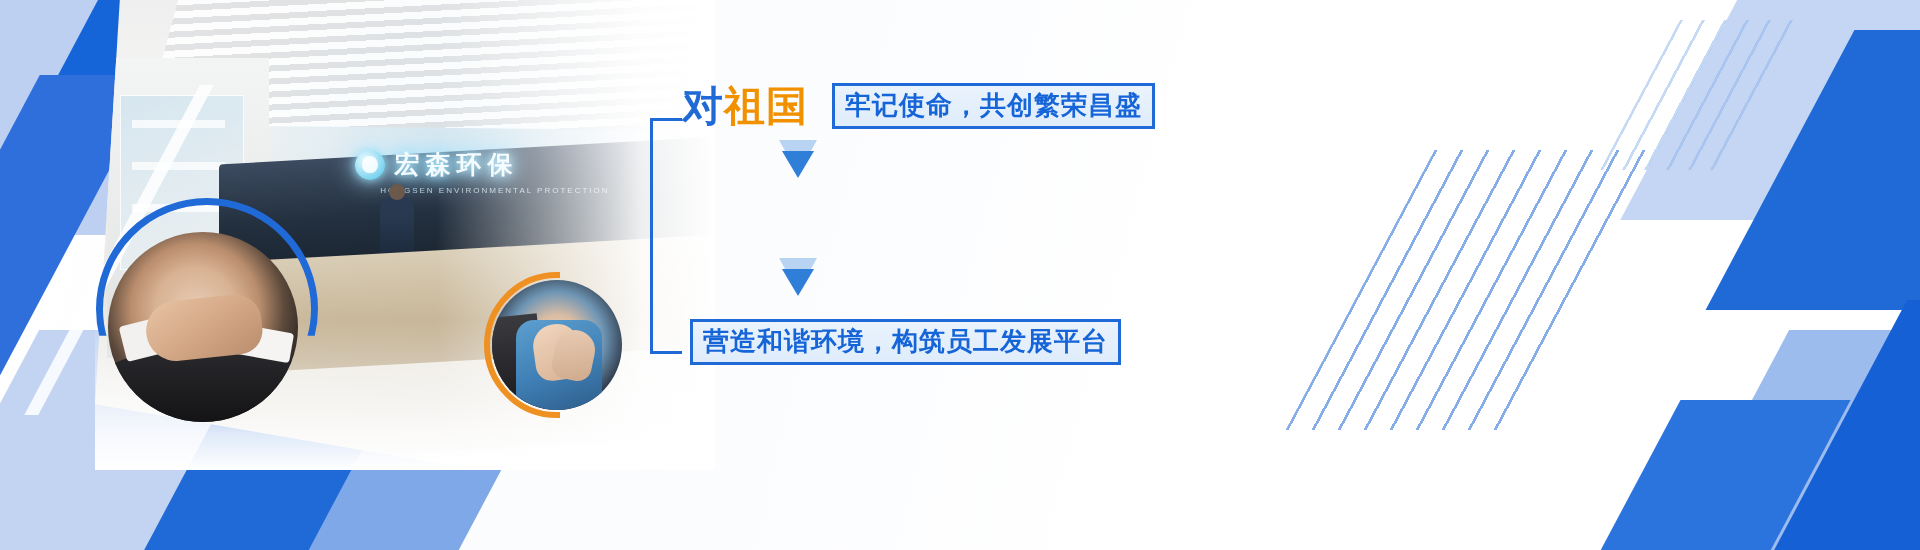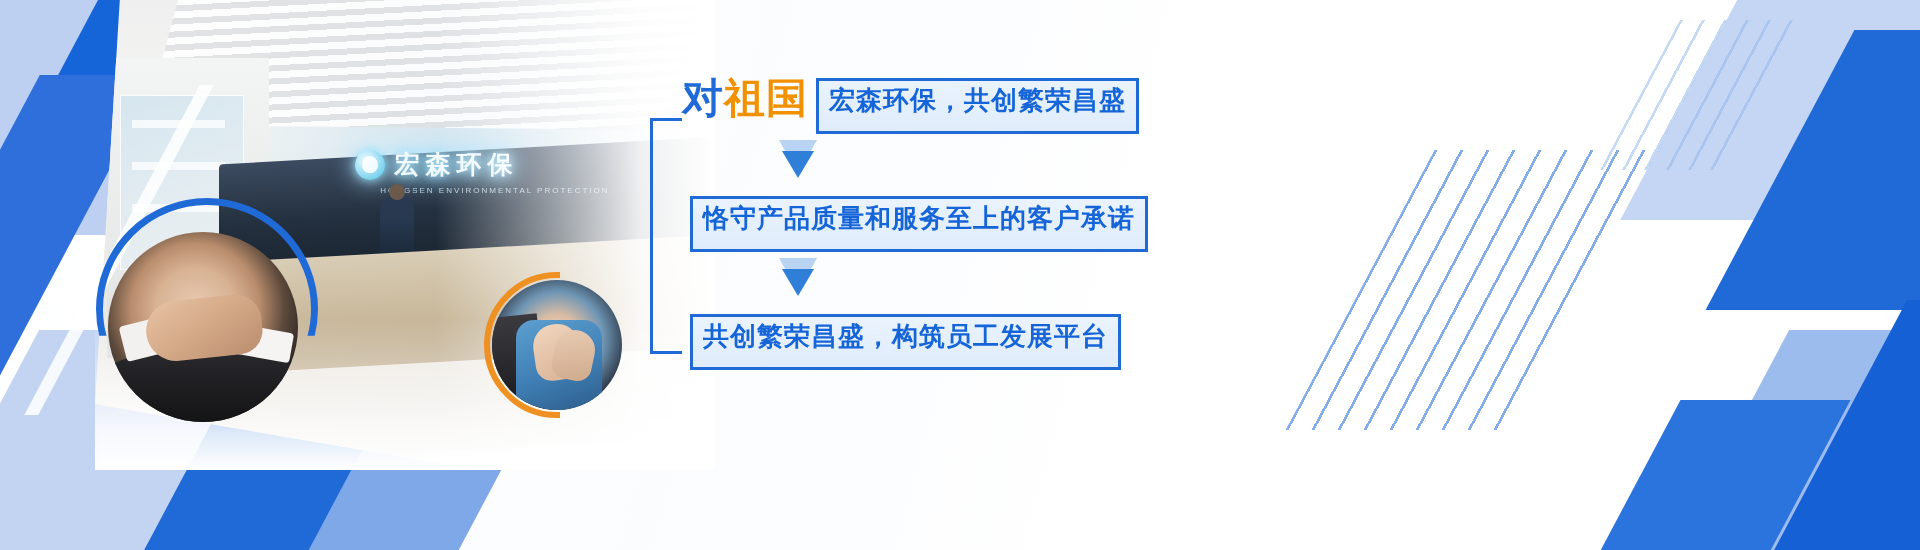--- a/index.html
+++ b/index.html
@@ -275,21 +275,21 @@
     position:absolute; left:0; top:40px;
     width:32px; height:236px;
     border-left:3px solid #1f6ad6;
     border-top:3px solid #1f6ad6;
     border-bottom:3px solid #1f6ad6;
   }
   .rows { position:absolute; left:32px; top:0; width:688px; }
 
   .value-row {
     position:relative; height:56px;
-    display:flex; 
+    display:flex; align-items:center;gap:16px;
   }
   .row-gap { height:62px; position:relative; }
 
   .label {
     font-size:41px; font-weight:700; letter-spacing:1px;
     white-space:nowrap;
     font-family:"DejaVu Sans","Liberation Sans",sans-serif;
     line-height:1;
   }
   .label .t1 { color:#1f6ad6; }
@@ -393,41 +393,40 @@
 
   <div id="values">
     <div class="bracket"></div>
 
     <div class="rows">
 
       <div class="value-row">
         <div class="label">
           <span class="t1">对</span><span class="t2">祖国</span>
         </div>
-        <div class="callout">宏森环保，共创繁荣昌盛</div>
+        <div class="callout">牢记使命，共创繁荣昌盛</div>
       </div>
 
       <div class="row-gap">
         <div class="arrow-dn">
           <span class="cap"></span>
           <span class="tip"></span>
         </div>
       </div>
 
       <div class="value-row">
-        <div class="callout">恪守产品质量和服务至上的客户承诺</div>
       </div>
 
       <div class="row-gap">
         <div class="arrow-dn">
           <span class="cap"></span>
           <span class="tip"></span>
         </div>
       </div>
 
       <div class="value-row">
-        <div class="callout">共创繁荣昌盛，构筑员工发展平台</div>
+        <div class="callout">营造和谐环境，构筑员工发展平台</div>
       </div>
 
     </div>
   </div>
 
 </div>
 
 </body></html>

